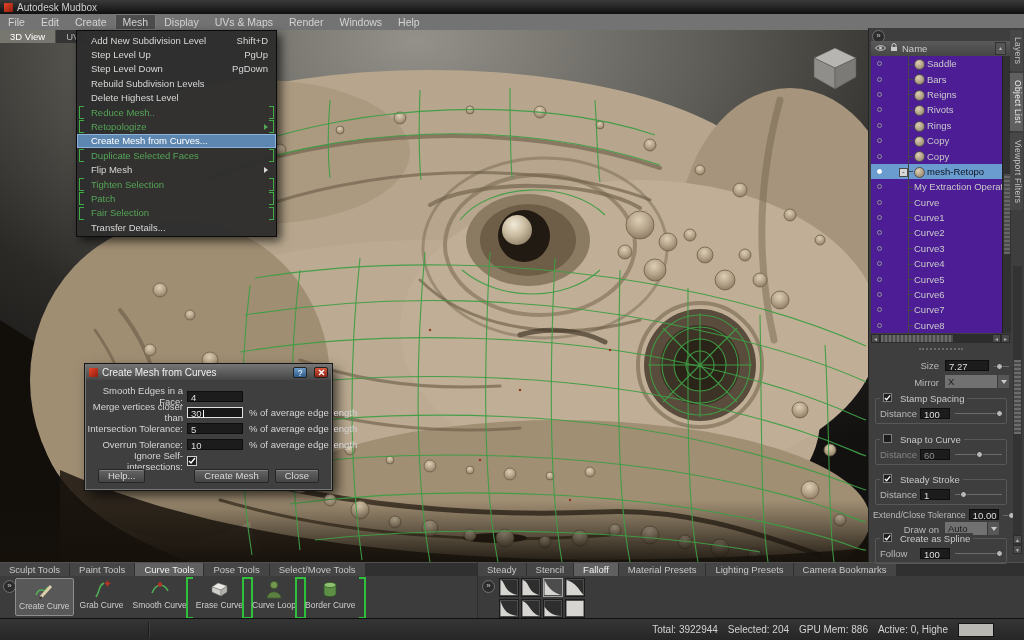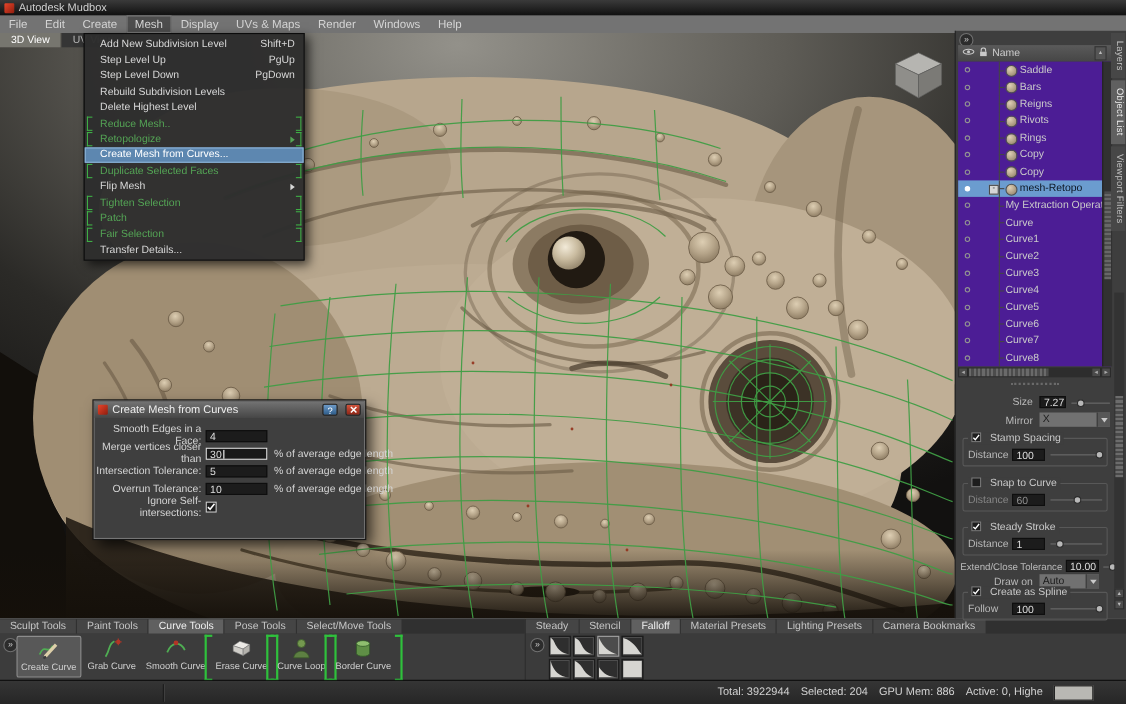--- a/index.html
+++ b/index.html
@@ -496,21 +496,21 @@
       <span class="harr">◂</span>
       <span class="harr">▸</span>
     </div>
     <div class="divider">
         <i></i>
       </div>
 
     <div class="props">
       <div class="prow" style="top:6px;">
         <span class="plab" style="width:66px">Size</span>
-        <span class="vbox" style="margin-left:6px;width:24px">7.27</span>
+        <span class="vbox" style="margin-left:6px;width:44px">7.27</span>
         <span class="slider" style="width:34px;margin-left:5px;flex:1">
             <i class="thumb" style="left:15%"></i>
           </span>
       </div>
       <div class="prow" style="top:23px;">
         <span class="plab" style="width:66px">Mirror</span>
         <span class="dd" style="margin-left:6px;flex:1">
           <span>X</span>
           <i class="dbtn2">
               <i></i>
@@ -649,20 +649,27 @@
           <span class="dsuf">% of average edge length</span>
         </div>
       </div>
     <div class="dchk">
       <span class="dlab">Ignore Self-intersections:</span>
       <span class="cb" style="width:10px;height:10px;border-color:#cfcfcf;">
         <svg width="8" height="8" viewBox="0 0 8 8">
             <path d="M1,4 L3,6 L7,1" stroke="#fff" stroke-width="1.4" fill="none"></path>
           </svg>
       </span>
+    </div>
+    <div class="dbtnrow">
+      <button class="btn">Help...</button>
+      <span style="flex:1"></span>
+      <button class="btn">Create Mesh</button>
+      <span style="width:6px"></span>
+      <button class="btn">Close</button>
     </div>
   </div>
 
   <div class="ltray">
     <div class="traytabs" id="tooltabs">
         <div class="ttab">Sculpt Tools</div>
         <div class="ttab">Paint Tools</div>
         <div class="ttab active">Curve Tools</div>
         <div class="ttab">Pose Tools</div>
         <div class="ttab">Select/Move Tools</div>

